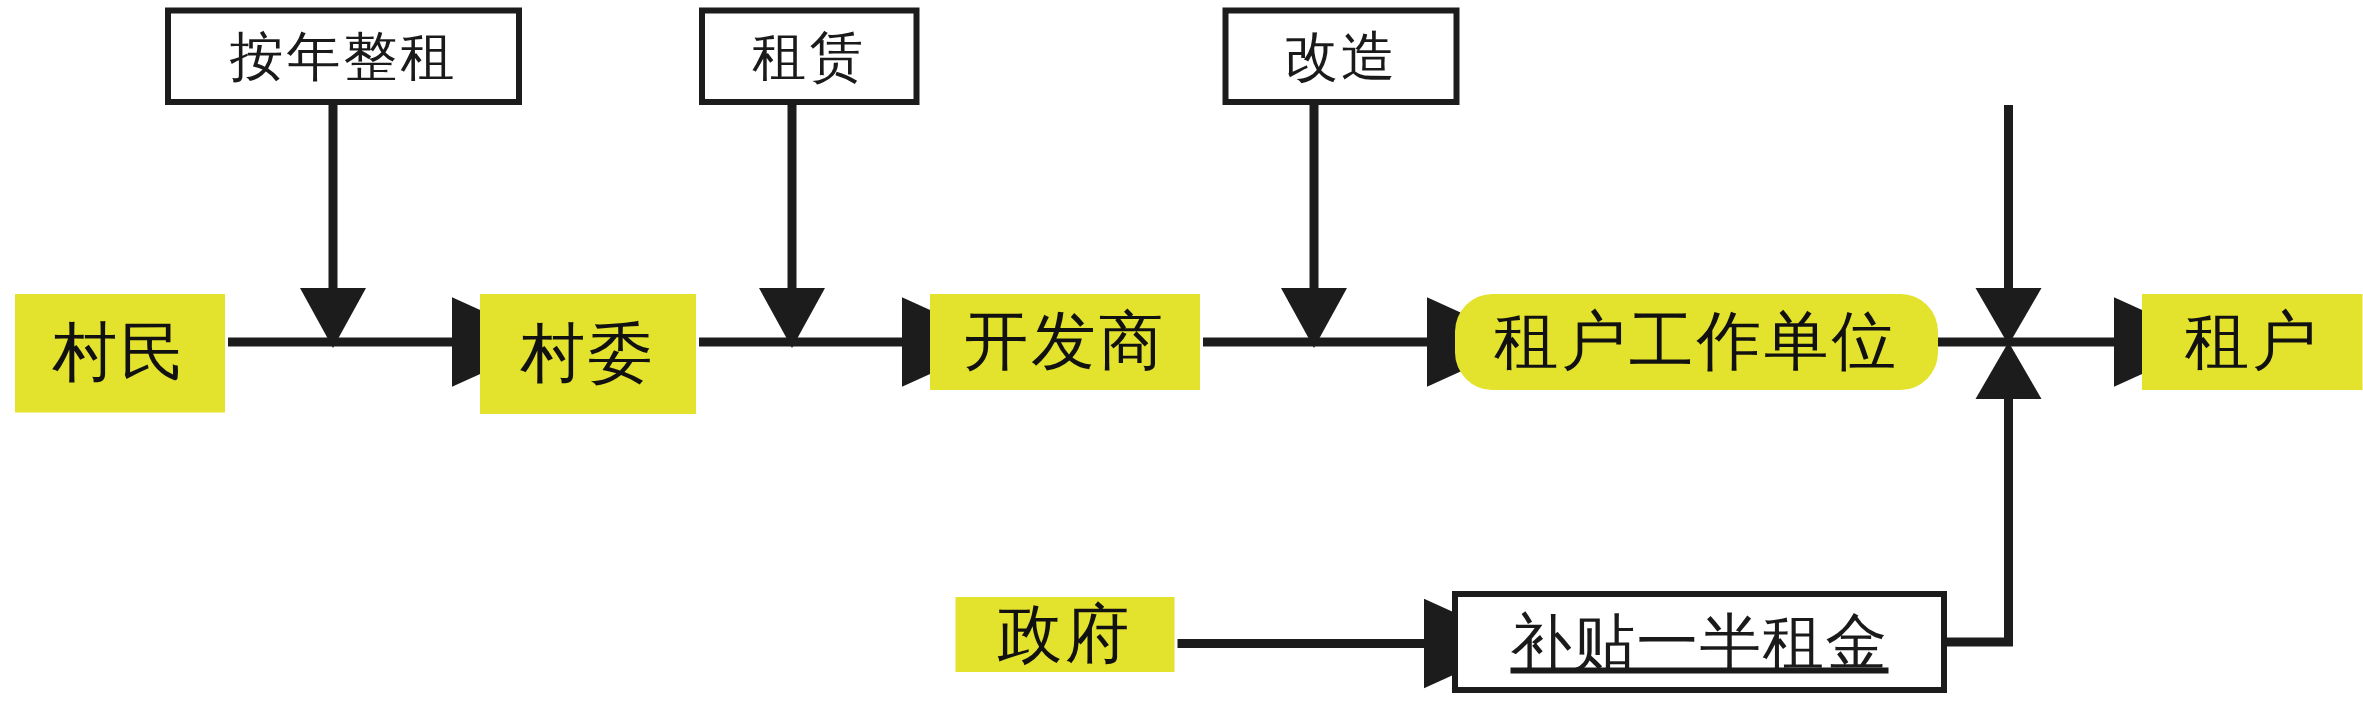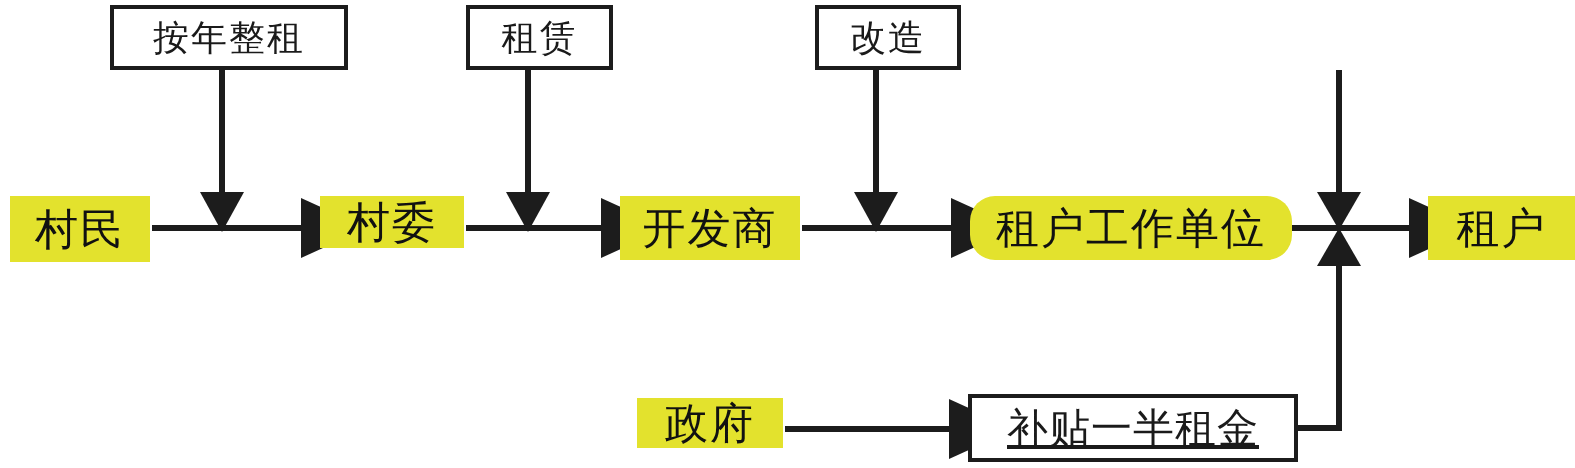--- a/index.html
+++ b/index.html
@@ -57,24 +57,24 @@
 
     <g fill="#1c1c1c">
       <polygon points="200,192 244,192 222,232"></polygon>
       <polygon points="506,192 550,192 528,232"></polygon>
       <polygon points="854,192 898,192 876,232"></polygon>
       <polygon points="1317,192 1361,192 1339,230"></polygon>
       <polygon points="1317,266 1361,266 1339,228"></polygon>
     </g>
   </svg>
 
-  <div class="node-box node-actor" style="left:10px;top:196px;width:140px;height:66px;">
+  <div class="node-box node-actor" style="left:10px;top:196px;width:140px;height:79px;">
     <span>村民</span>
   </div>
-  <div class="node-box node-actor" style="left:320px;top:196px;width:144px;height:52px;">
+  <div class="node-box node-actor" style="left:320px;top:196px;width:144px;height:80px;">
     <span>村委</span>
   </div>
   <div class="node-box node-actor" style="left:620px;top:196px;width:180px;height:64px;">
     <span>开发商</span>
   </div>
   <div class="node-box node-actor" style="left:970px;top:196px;width:322px;height:64px;border-radius:25px;">
     <span>租户工作单位</span>
   </div>
   <div class="node-box node-actor" style="left:1428px;top:196px;width:147px;height:64px;">
     <span>租户</span>
@@ -82,21 +82,21 @@
   <div class="node-box node-actor" style="left:637px;top:398px;width:146px;height:50px;">
     <span>政府</span>
   </div>
 
   <div class="node-box node-label" style="left:110px;top:5px;width:238px;height:65px;">
     <span>按年整租</span>
   </div>
   <div class="node-box node-label" style="left:466px;top:5px;width:147px;height:65px;">
     <span>租赁</span>
   </div>
-  <div class="node-box node-label" style="left:815px;top:5px;width:146px;height:65px;">
+  <div class="node-box node-label" style="left:815px;top:5px;width:158px;height:65px;">
     <span>改造</span>
   </div>
 
   <div class="node-box node-plain" style="left:968px;top:394px;width:330px;height:68px;">
     <span>补贴一半租金</span>
   </div>
 
 </div>
 
 </body></html>

